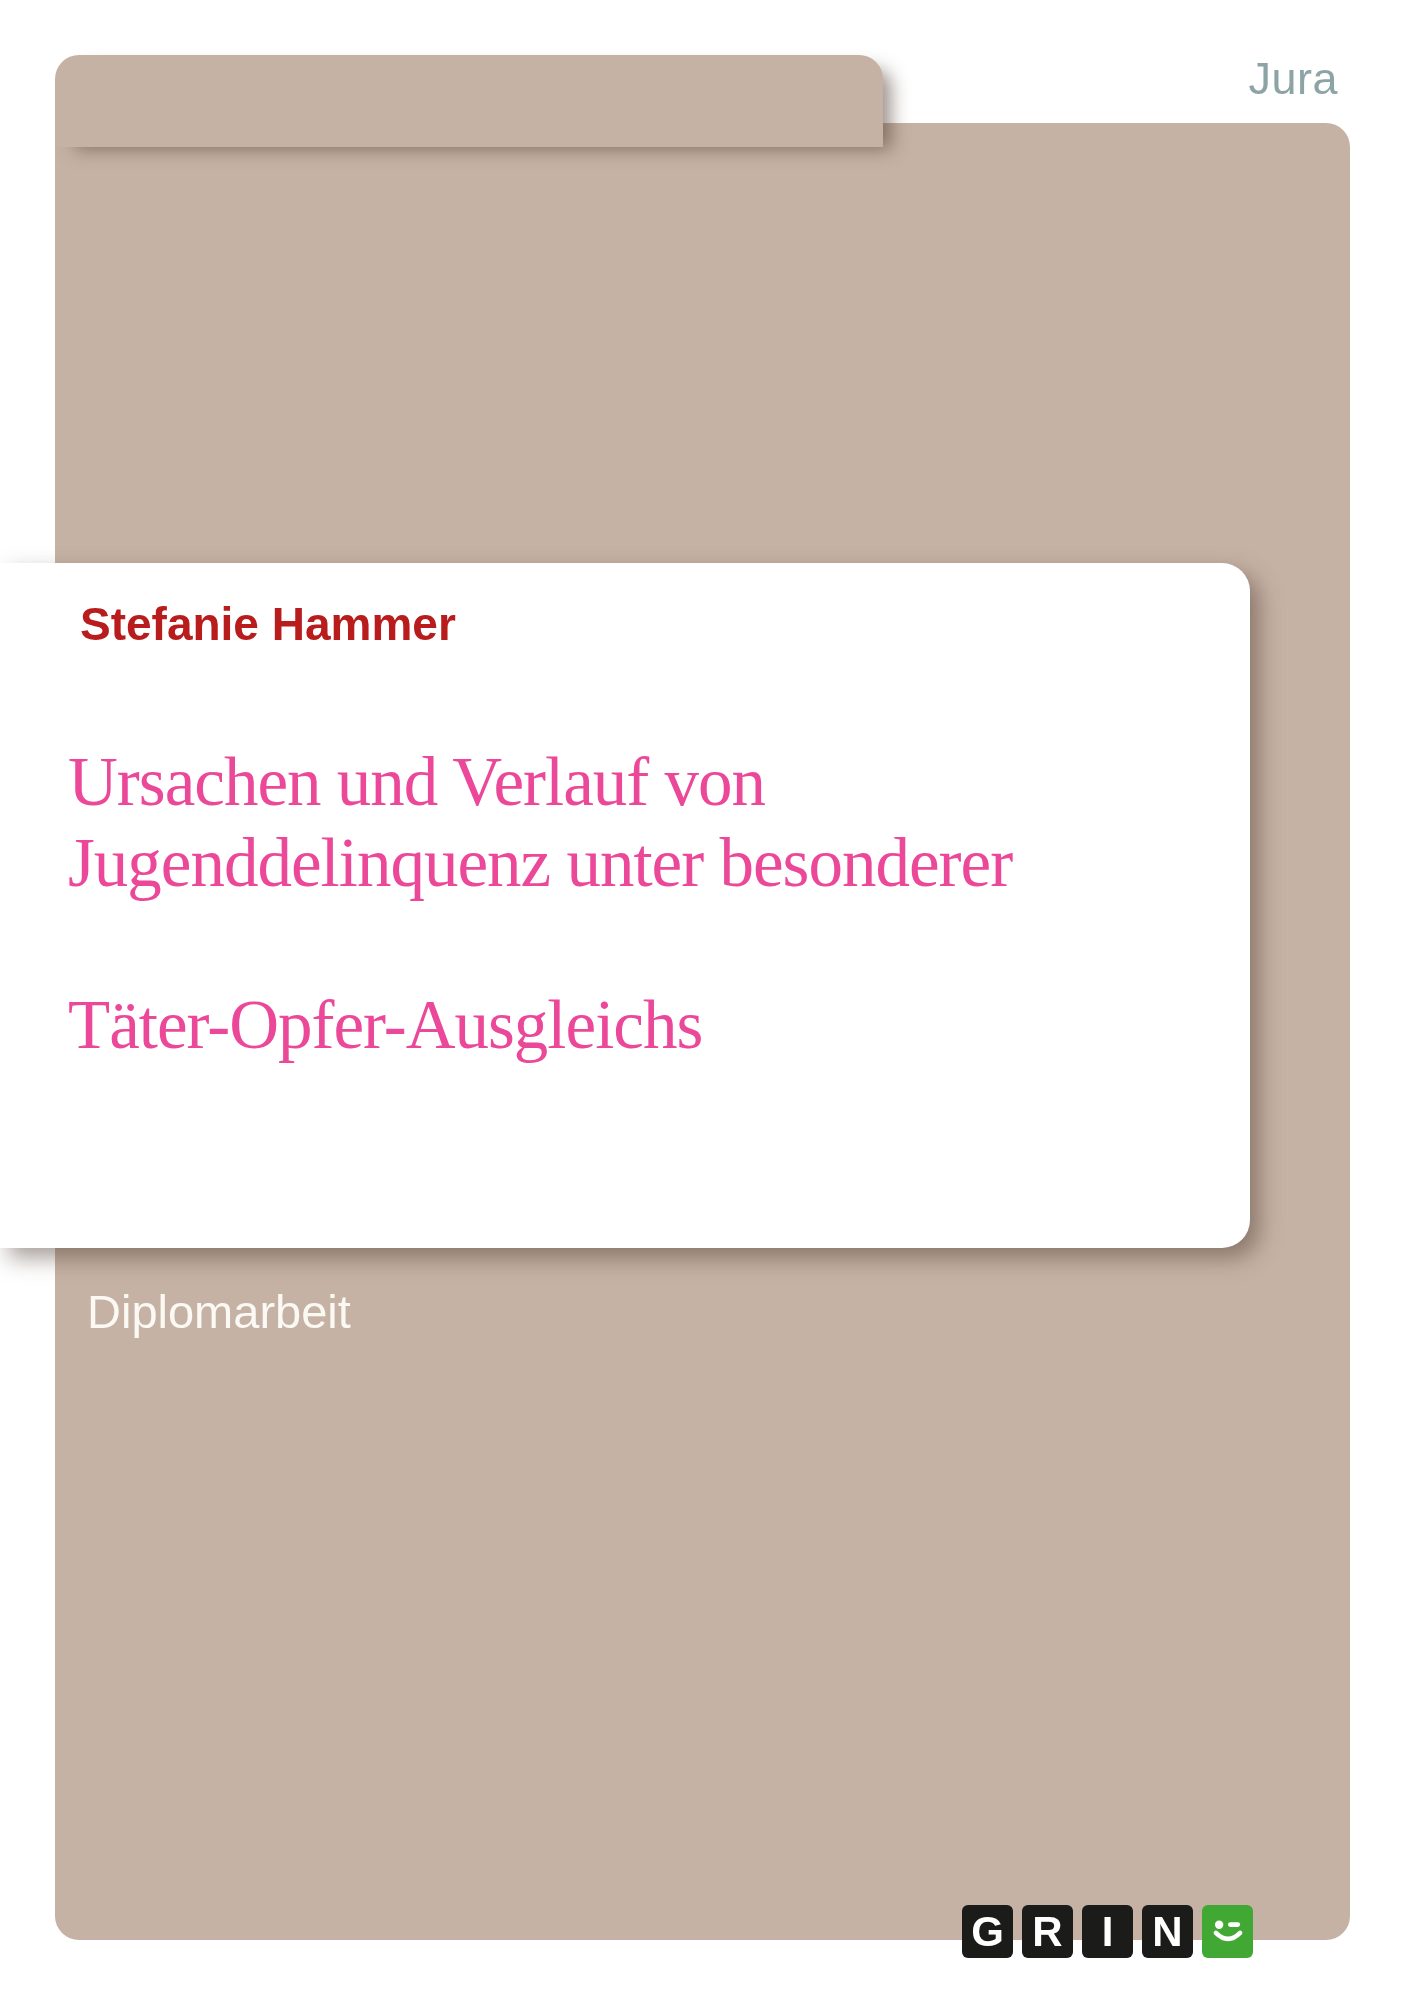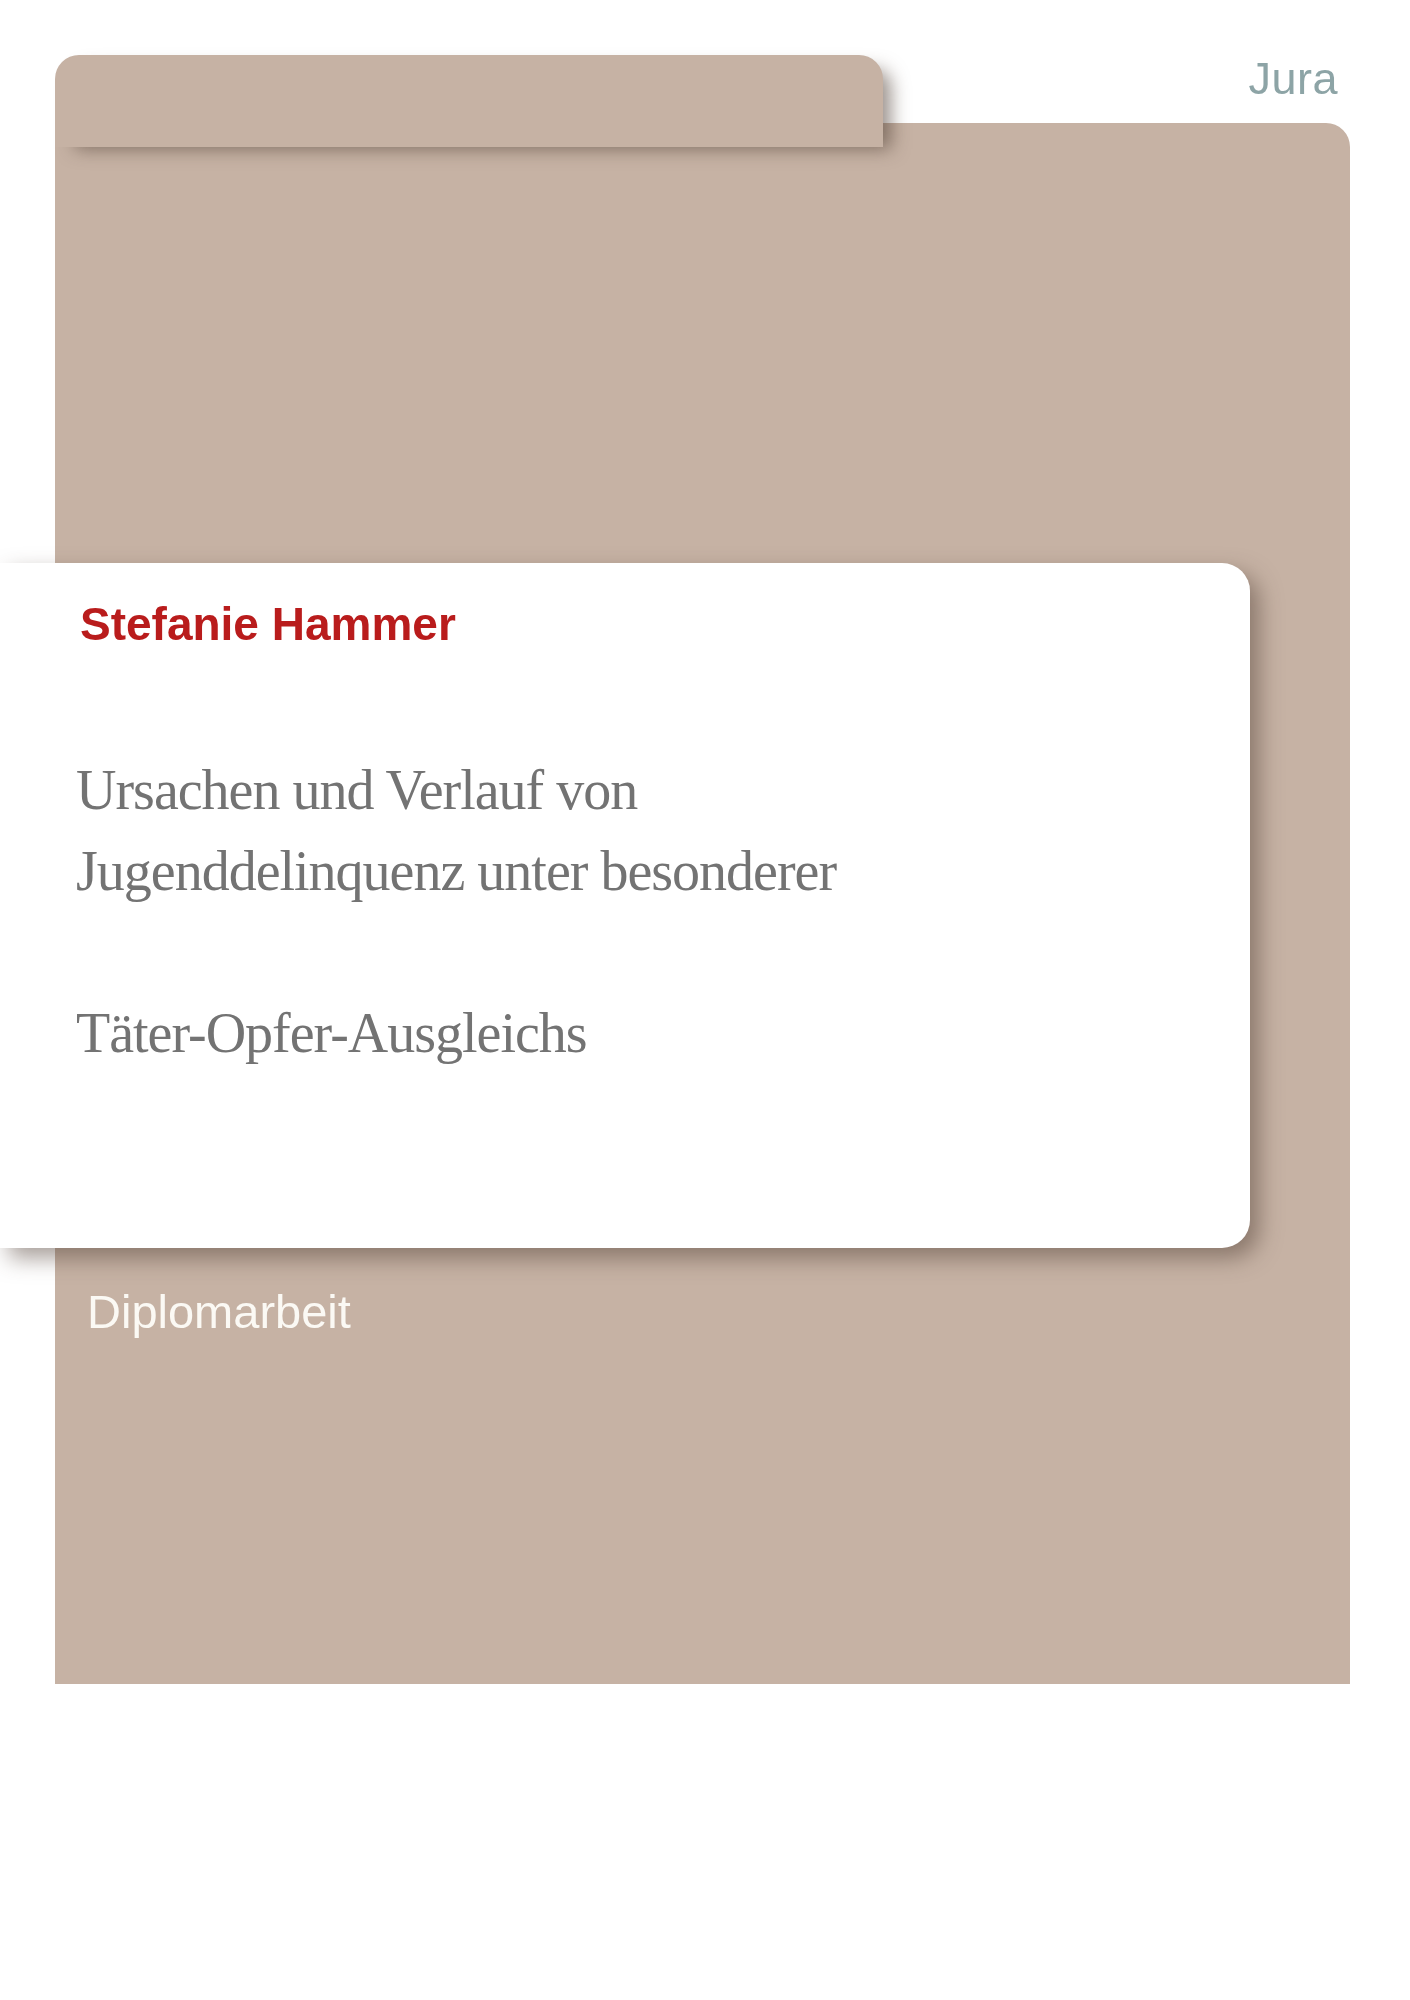--- a/index.html
+++ b/index.html
@@ -4,21 +4,21 @@
 <style>
   html, body {
     margin: 0;
     padding: 0;
     background: #ffffff;
     font-family: "Liberation Sans", sans-serif;
   }
   .cover {
     position: relative;
     width: 1410px;
-    height: 1684px;
+    height: 2000px;
     background: #ffffff;
     overflow: hidden;
   }
   
   .beige-main {
     position: absolute;
     left: 55px;
     top: 123px;
     width: 1295px;
     height: 1817px;
@@ -64,26 +64,26 @@
     font-size: 46px;
     font-weight: bold;
     color: #b91c1c;
     letter-spacing: 0px;
   }
   .main-title {
     position: absolute;
     left: 68px;
     top: 742px;
     width: 1120px;
-    margin: 8px;
+    margin: 0;
     font-family: "Liberation Serif", serif;
     font-weight: normal;
-    font-size: 56px;
+    font-size: 69px;
     line-height: 81px;
-    color: #737373;
+    color: #ec4899;
     letter-spacing: -1px;
   }
   .doc-type {
     position: absolute;
     left: 87px;
     top: 1284px;
     font-size: 47px;
     font-weight: normal;
     color: #fbf9f4;
   }

